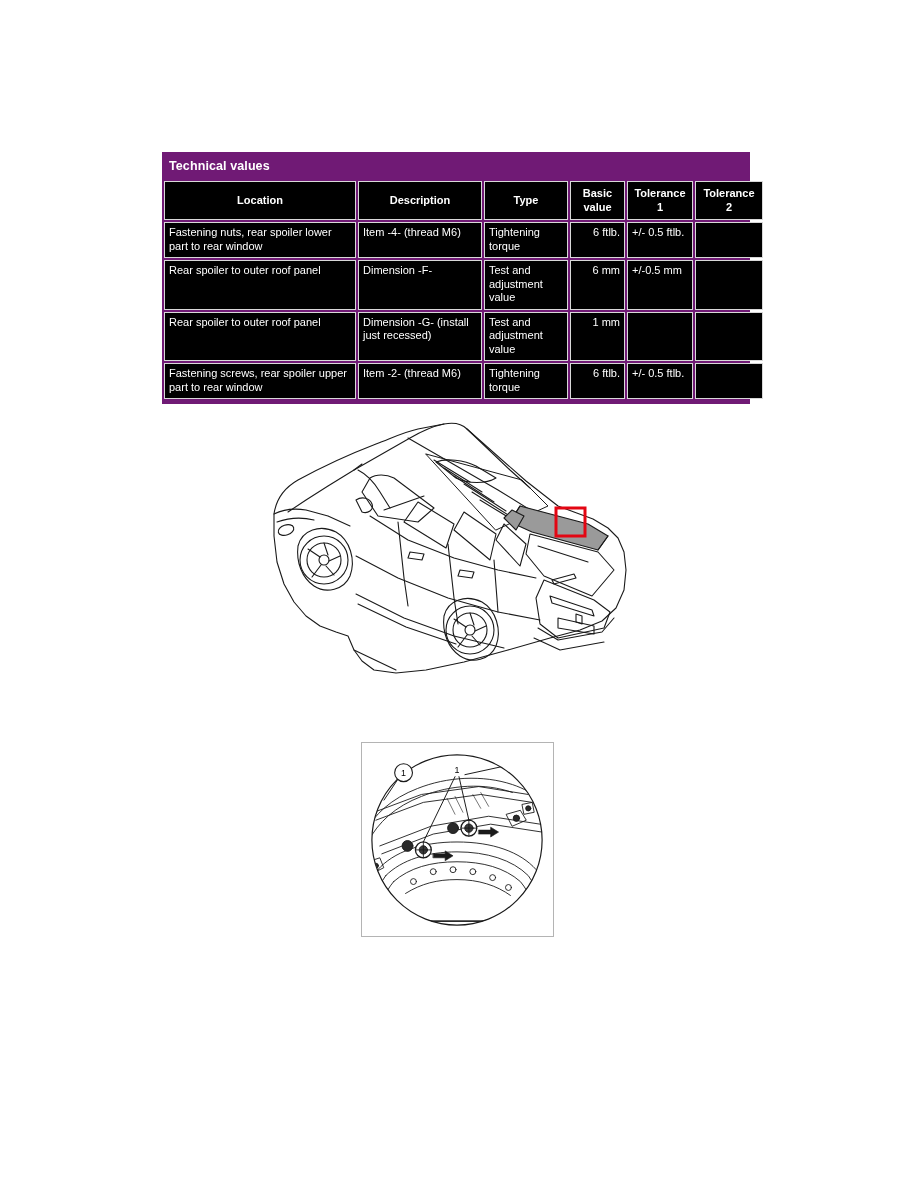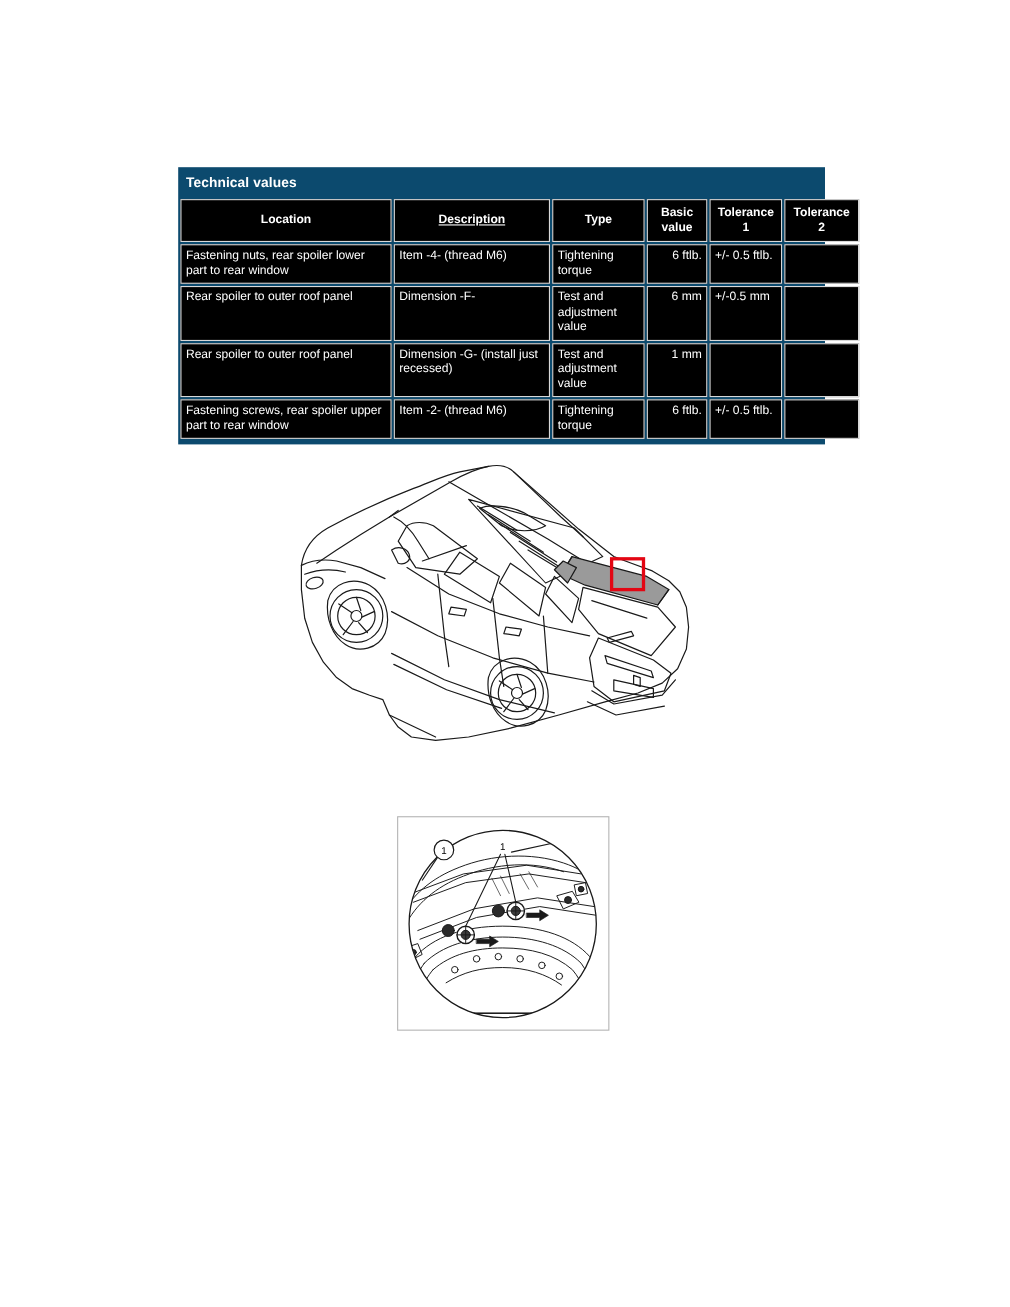--- a/index.html
+++ b/index.html
@@ -14,21 +14,21 @@
     font-family: "Liberation Sans", sans-serif;
     overflow: hidden;
   }
 
   
   #tech-values-block {
     position: absolute;
     left: 162px;
     top: 152px;
     width: 588px;
-    background: #0c4a6e;
+    background: #701a75;
     padding: 0;
     box-sizing: border-box;
   }
   #tech-values-title {
     color: #ffffff;
     font-size: 12.5px;
     font-weight: bold;
     padding: 7px 0 6px 7px;
     letter-spacing: 0.1px;
     line-height: 14px;
@@ -54,21 +54,21 @@
   #tech-values-table th {
     text-align: center;
     font-weight: bold;
     vertical-align: middle;
     padding-top: 5px;
     padding-bottom: 5px;
   }
   #tech-values-table thead tr { height: 36px; }
   #tech-values-table tbody tr { height: 35px; }
   .col-location   { width: 192px; }
-  .col-description{ width: 142px; text-decoration: underline; }
+  .col-description{ width: 124px; }
   .col-type       { width: 84px; }
   .col-basic      { width: 55px; }
   .col-tol1       { width: 66px; }
   .col-tol2       { width: 68px; }
   td.numeric { text-align: right; }
   td.center  { text-align: left; }
   .hdr-sub { display: block; font-weight: bold; }
 
   
   #vehicle-figure {

